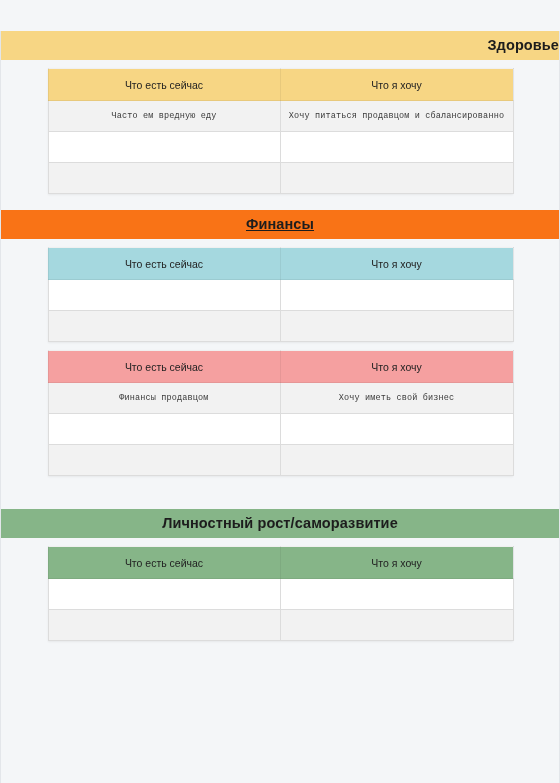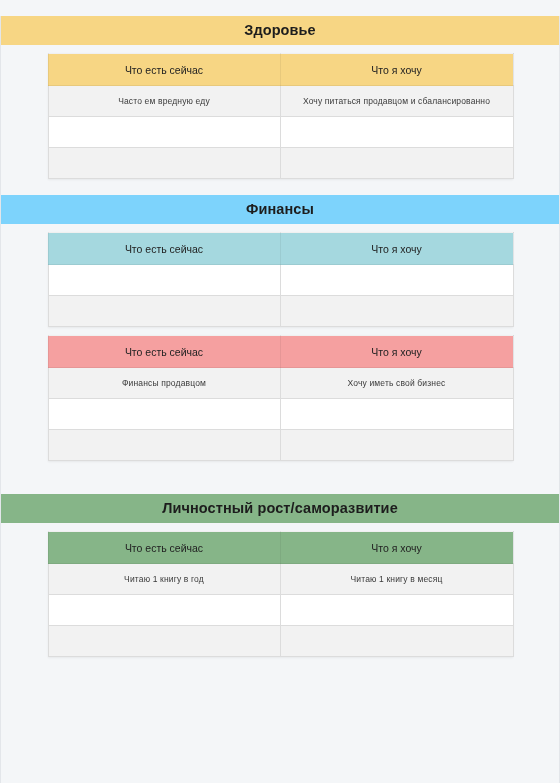--- a/index.html
+++ b/index.html
@@ -58,29 +58,30 @@
   table.goal-table td {
     height: 30px;
     font-size: 8.5px;
     font-weight: normal;
     color: #3a3a3a;
     text-align: center;
     vertical-align: middle;
     padding: 0 6px;
     border: 1px solid #dcdcdc;
     letter-spacing: 0.15px;
+    font-family: Liberation Mono, monospace;
   }
   tr.row-filled td { background: #f2f2f2; }
   tr.row-empty td  { background: #ffffff; }
   tr.row-blank td  { background: #f2f2f2; }
   col.col-left  { width: 232px; }
   col.col-right { width: 233px; }
 
   
-  .section:first-child .section-banner { margin-top: 16px; }
+  .section:first-child .section-banner { margin-top: 31px; text-align: right; }
 </style>
 </head>
 <body style="background: rgb(244, 246, 248);">
 
 <div class="page">
 
   <div class="section">
     <div class="section-banner" style="background: rgb(247, 214, 132);">Здоровье</div>
     <div class="table-wrap">
       <table class="goal-table">
@@ -106,21 +107,21 @@
           <tr class="row-blank">
             <td></td>
             <td></td>
           </tr>
         </tbody>
       </table>
     </div>
   </div>
 
   <div class="section">
-    <div class="section-banner" style="background: #7dd3fc;">Финансы</div>
+    <div class="section-banner" style="background: #f97316; text-decoration: underline;">Финансы</div>
     <div class="table-wrap">
       <table class="goal-table">
         <colgroup>
             <col class="col-left">
             <col class="col-right">
           </colgroup>
         <thead>
           <tr>
             <th style="background: rgb(165, 216, 223);">Что есть сейчас</th>
             <th style="background: rgb(165, 216, 223);">Что я хочу</th>
@@ -179,24 +180,20 @@
             <col class="col-left">
             <col class="col-right">
           </colgroup>
         <thead>
           <tr>
             <th style="background: rgb(134, 181, 136);">Что есть сейчас</th>
             <th style="background: rgb(134, 181, 136);">Что я хочу</th>
           </tr>
         </thead>
         <tbody>
-          <tr class="row-filled">
-            <td>Читаю 1 книгу в год</td>
-            <td>Читаю 1 книгу в месяц</td>
-          </tr>
           <tr class="row-empty">
             <td></td>
             <td></td>
           </tr>
           <tr class="row-blank">
             <td></td>
             <td></td>
           </tr>
         </tbody>
       </table>

